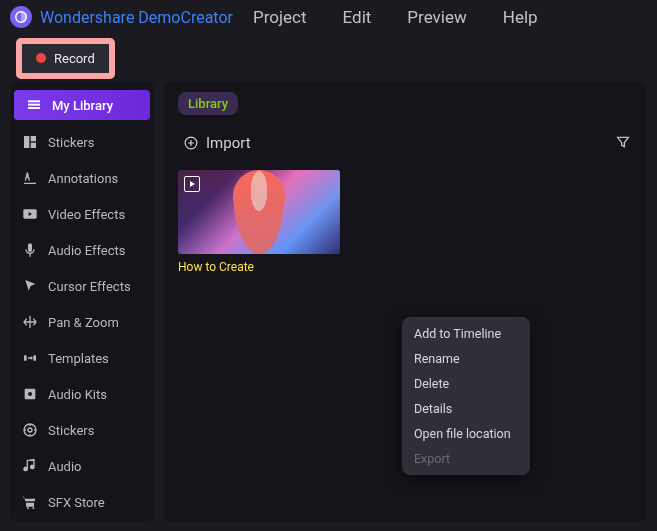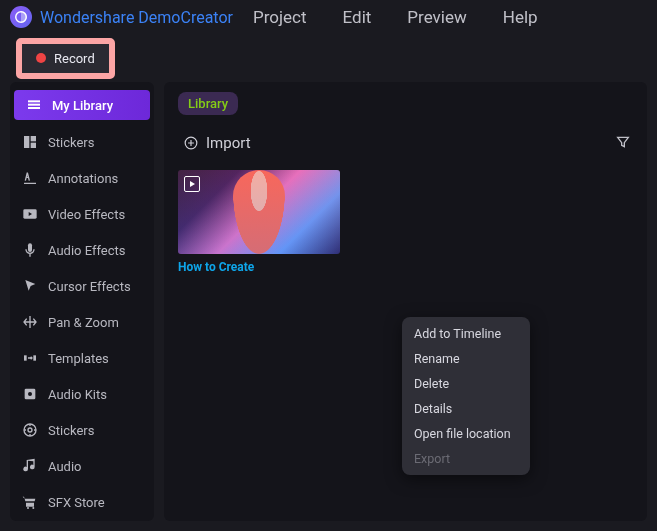--- a/index.html
+++ b/index.html
@@ -30,21 +30,21 @@
 .import-btn { display: flex; align-items: center; gap: 8px; color: #d0d0d8; font-size: 15px; cursor: pointer; padding: 4px 6px; }
 .filter-icon { cursor: pointer; color: #c0c0c8; }
 
 .thumb-area { margin-top: 14px; }
 .thumb-card { width: 162px; }
 .thumb-img { width: 162px; height: 84px; background: linear-gradient(135deg, #1a1a2e 0%, #2d1b4e 25%, #e879c3 50%, #60a5fa 75%, #1e1b4b 100%); border-radius: 3px; position: relative; overflow: hidden; }
 .thumb-img::before { content: ''; position: absolute; left: 50%; top: 0; transform: translateX(-50%); width: 52px; height: 84px; background: radial-gradient(ellipse at 50% 25%, #f5c6a5 0%, #f5c6a5 22%, #fb6f4c 23%, #fb6f4c 70%, transparent 71%); border-radius: 26px 26px 0 0; }
 .thumb-img::after { content: ''; position: absolute; inset: 0; background: linear-gradient(180deg, rgba(236,72,153,0.2), rgba(99,102,241,0.25)); }
 .thumb-overlay-icon { position: absolute; top: 6px; left: 6px; width: 16px; height: 16px; border: 1.3px solid #fff; border-radius: 2px; display: flex; align-items: center; justify-content: center; z-index: 2; }
 .thumb-overlay-icon::after { content: ''; width: 0; height: 0; border-left: 5px solid #fff; border-top: 3px solid transparent; border-bottom: 3px solid transparent; margin-left: 1px; }
-.thumb-label { color: #0ea5e9; font-size: 12px; font-weight: 700; margin-top: 6px; white-space: nowrap; overflow: hidden; }
+.thumb-label { color: #fde047; font-size: 12px; font-weight: 400; margin-top: 6px; white-space: nowrap; overflow: hidden; }
 
 .context-menu { position: absolute; top: 235px; left: 238px; width: 128px; background: #2f2f37; border-radius: 8px; box-shadow: 0 4px 16px rgba(0,0,0,0.5); padding: 4px 0; }
 .context-item { padding: 5px 12px; font-size: 12.5px; color: #d8d8e0; cursor: pointer; }
 .context-item.disabled { color: #6b6b74; cursor: default; }
 </style>
 </head>
 <body>
 
 <div class="top-menubar">
   <div class="app-logo">

